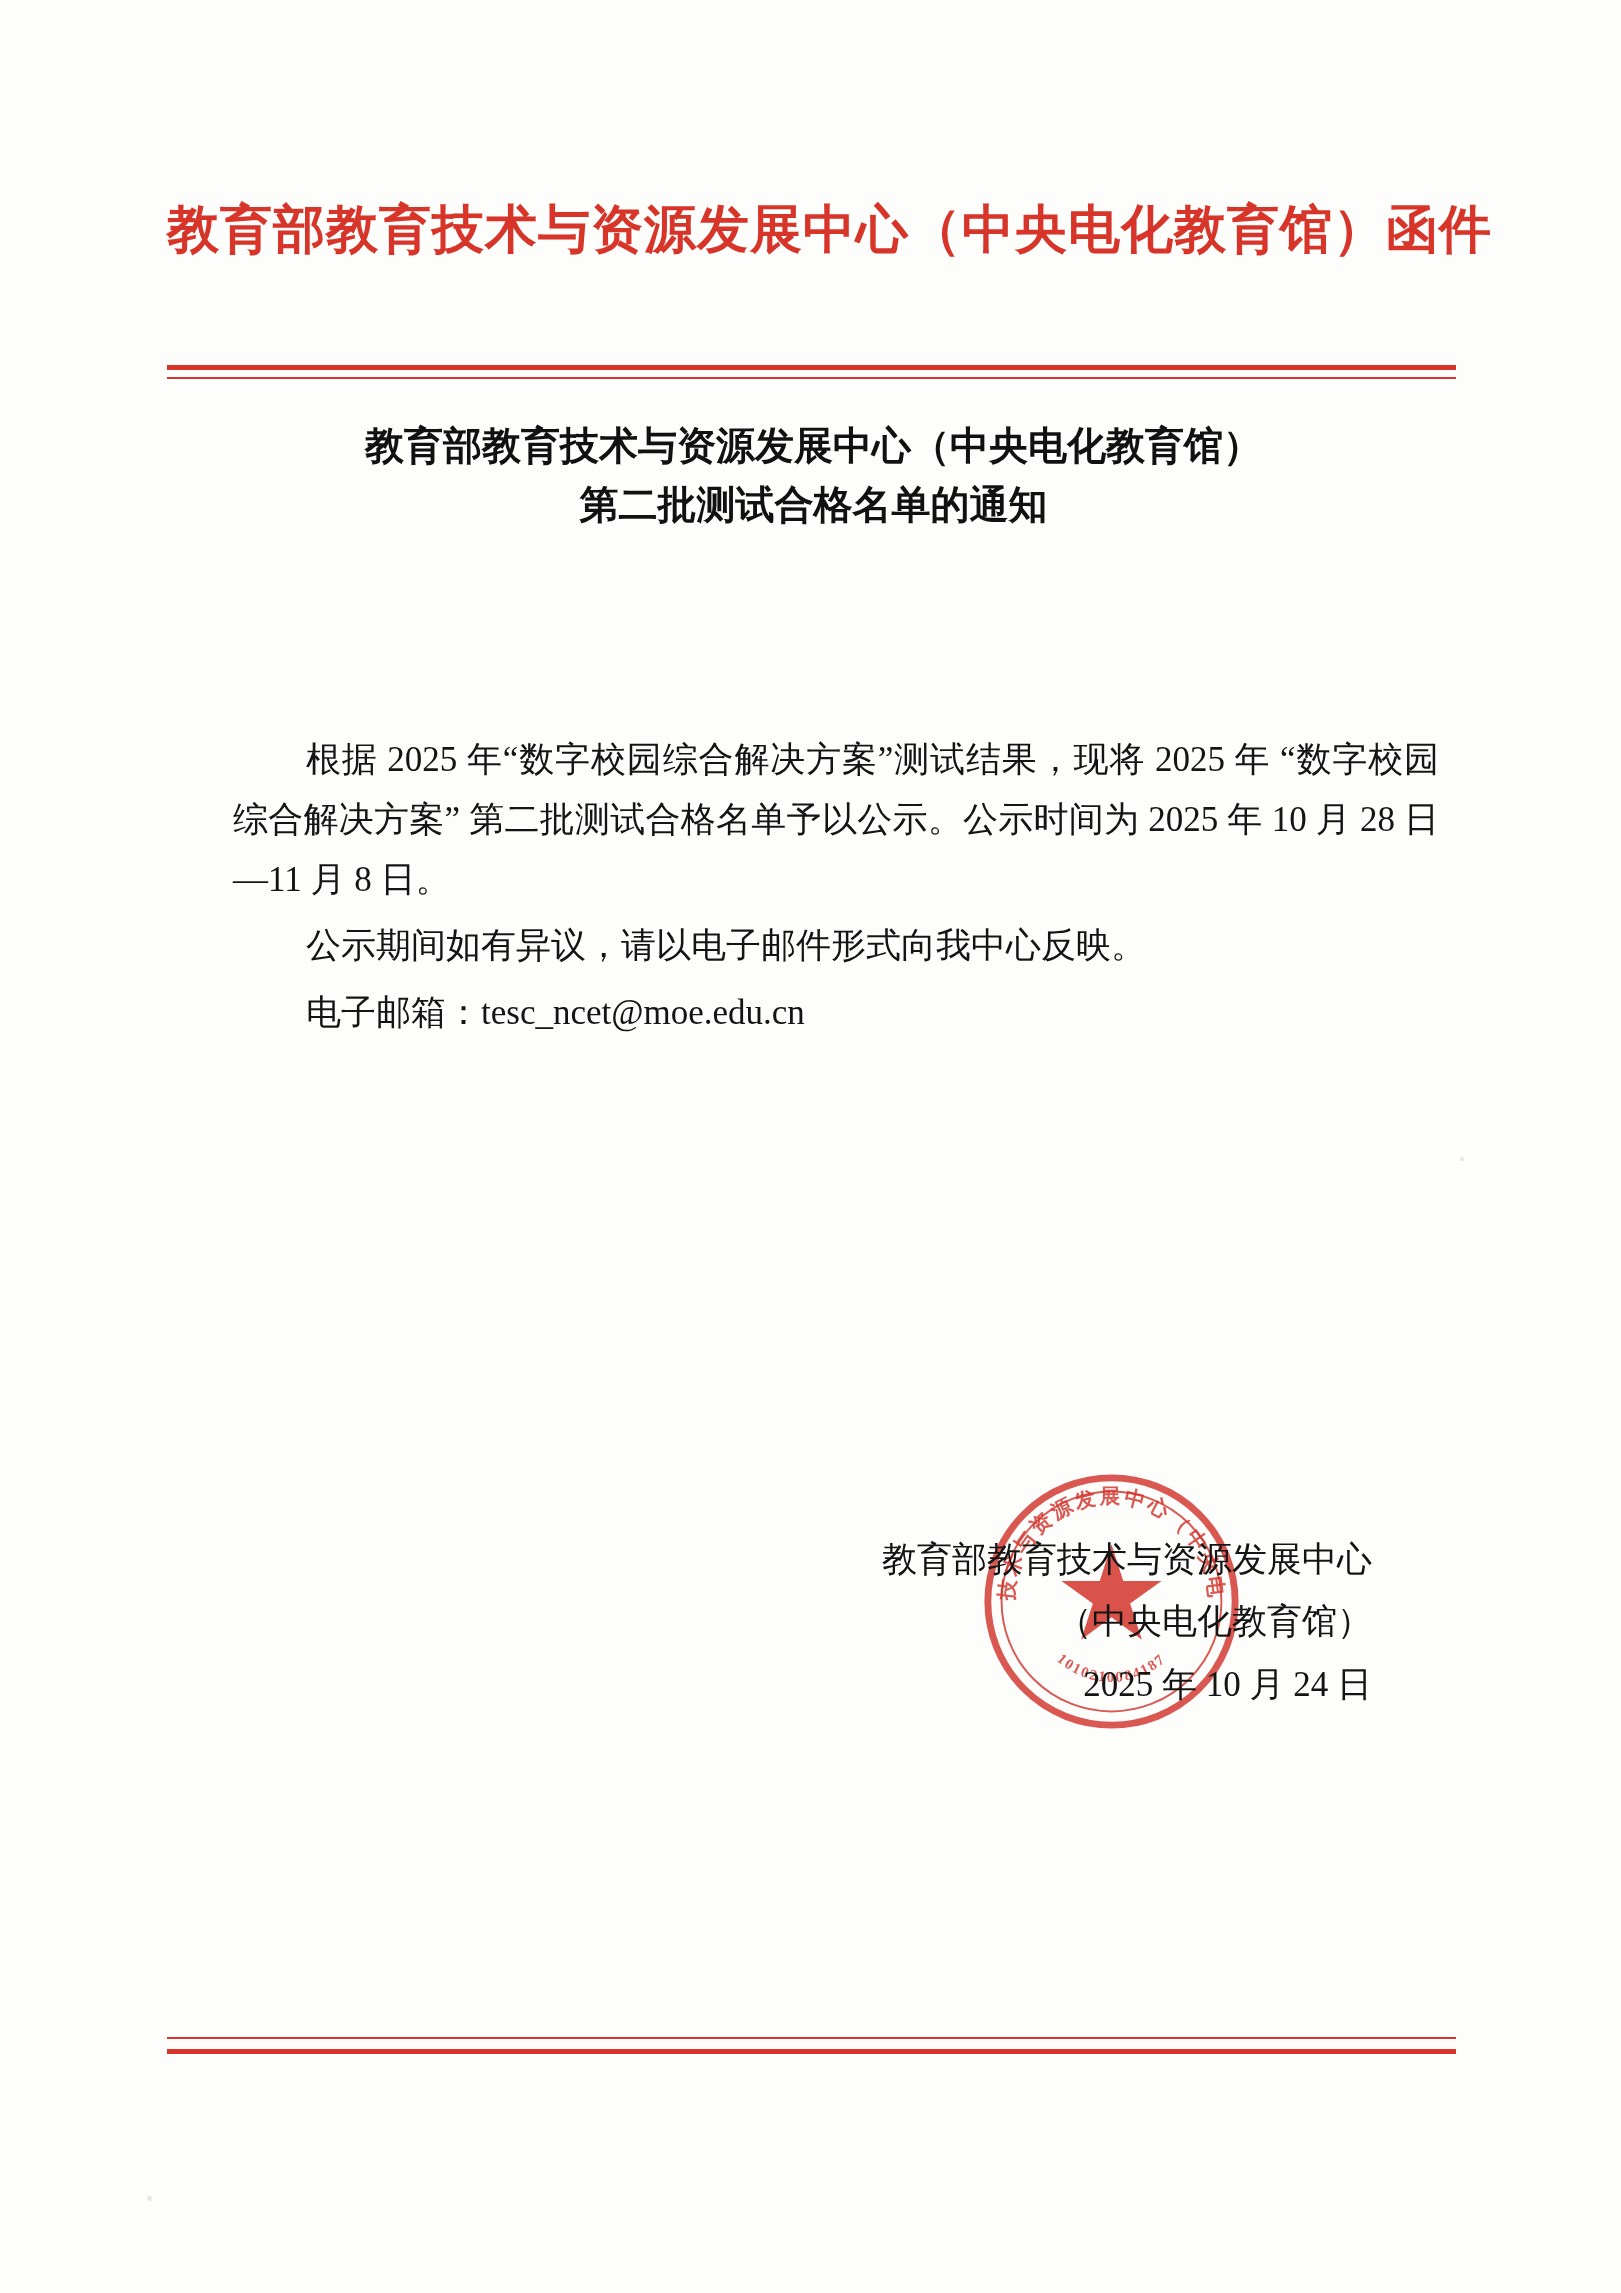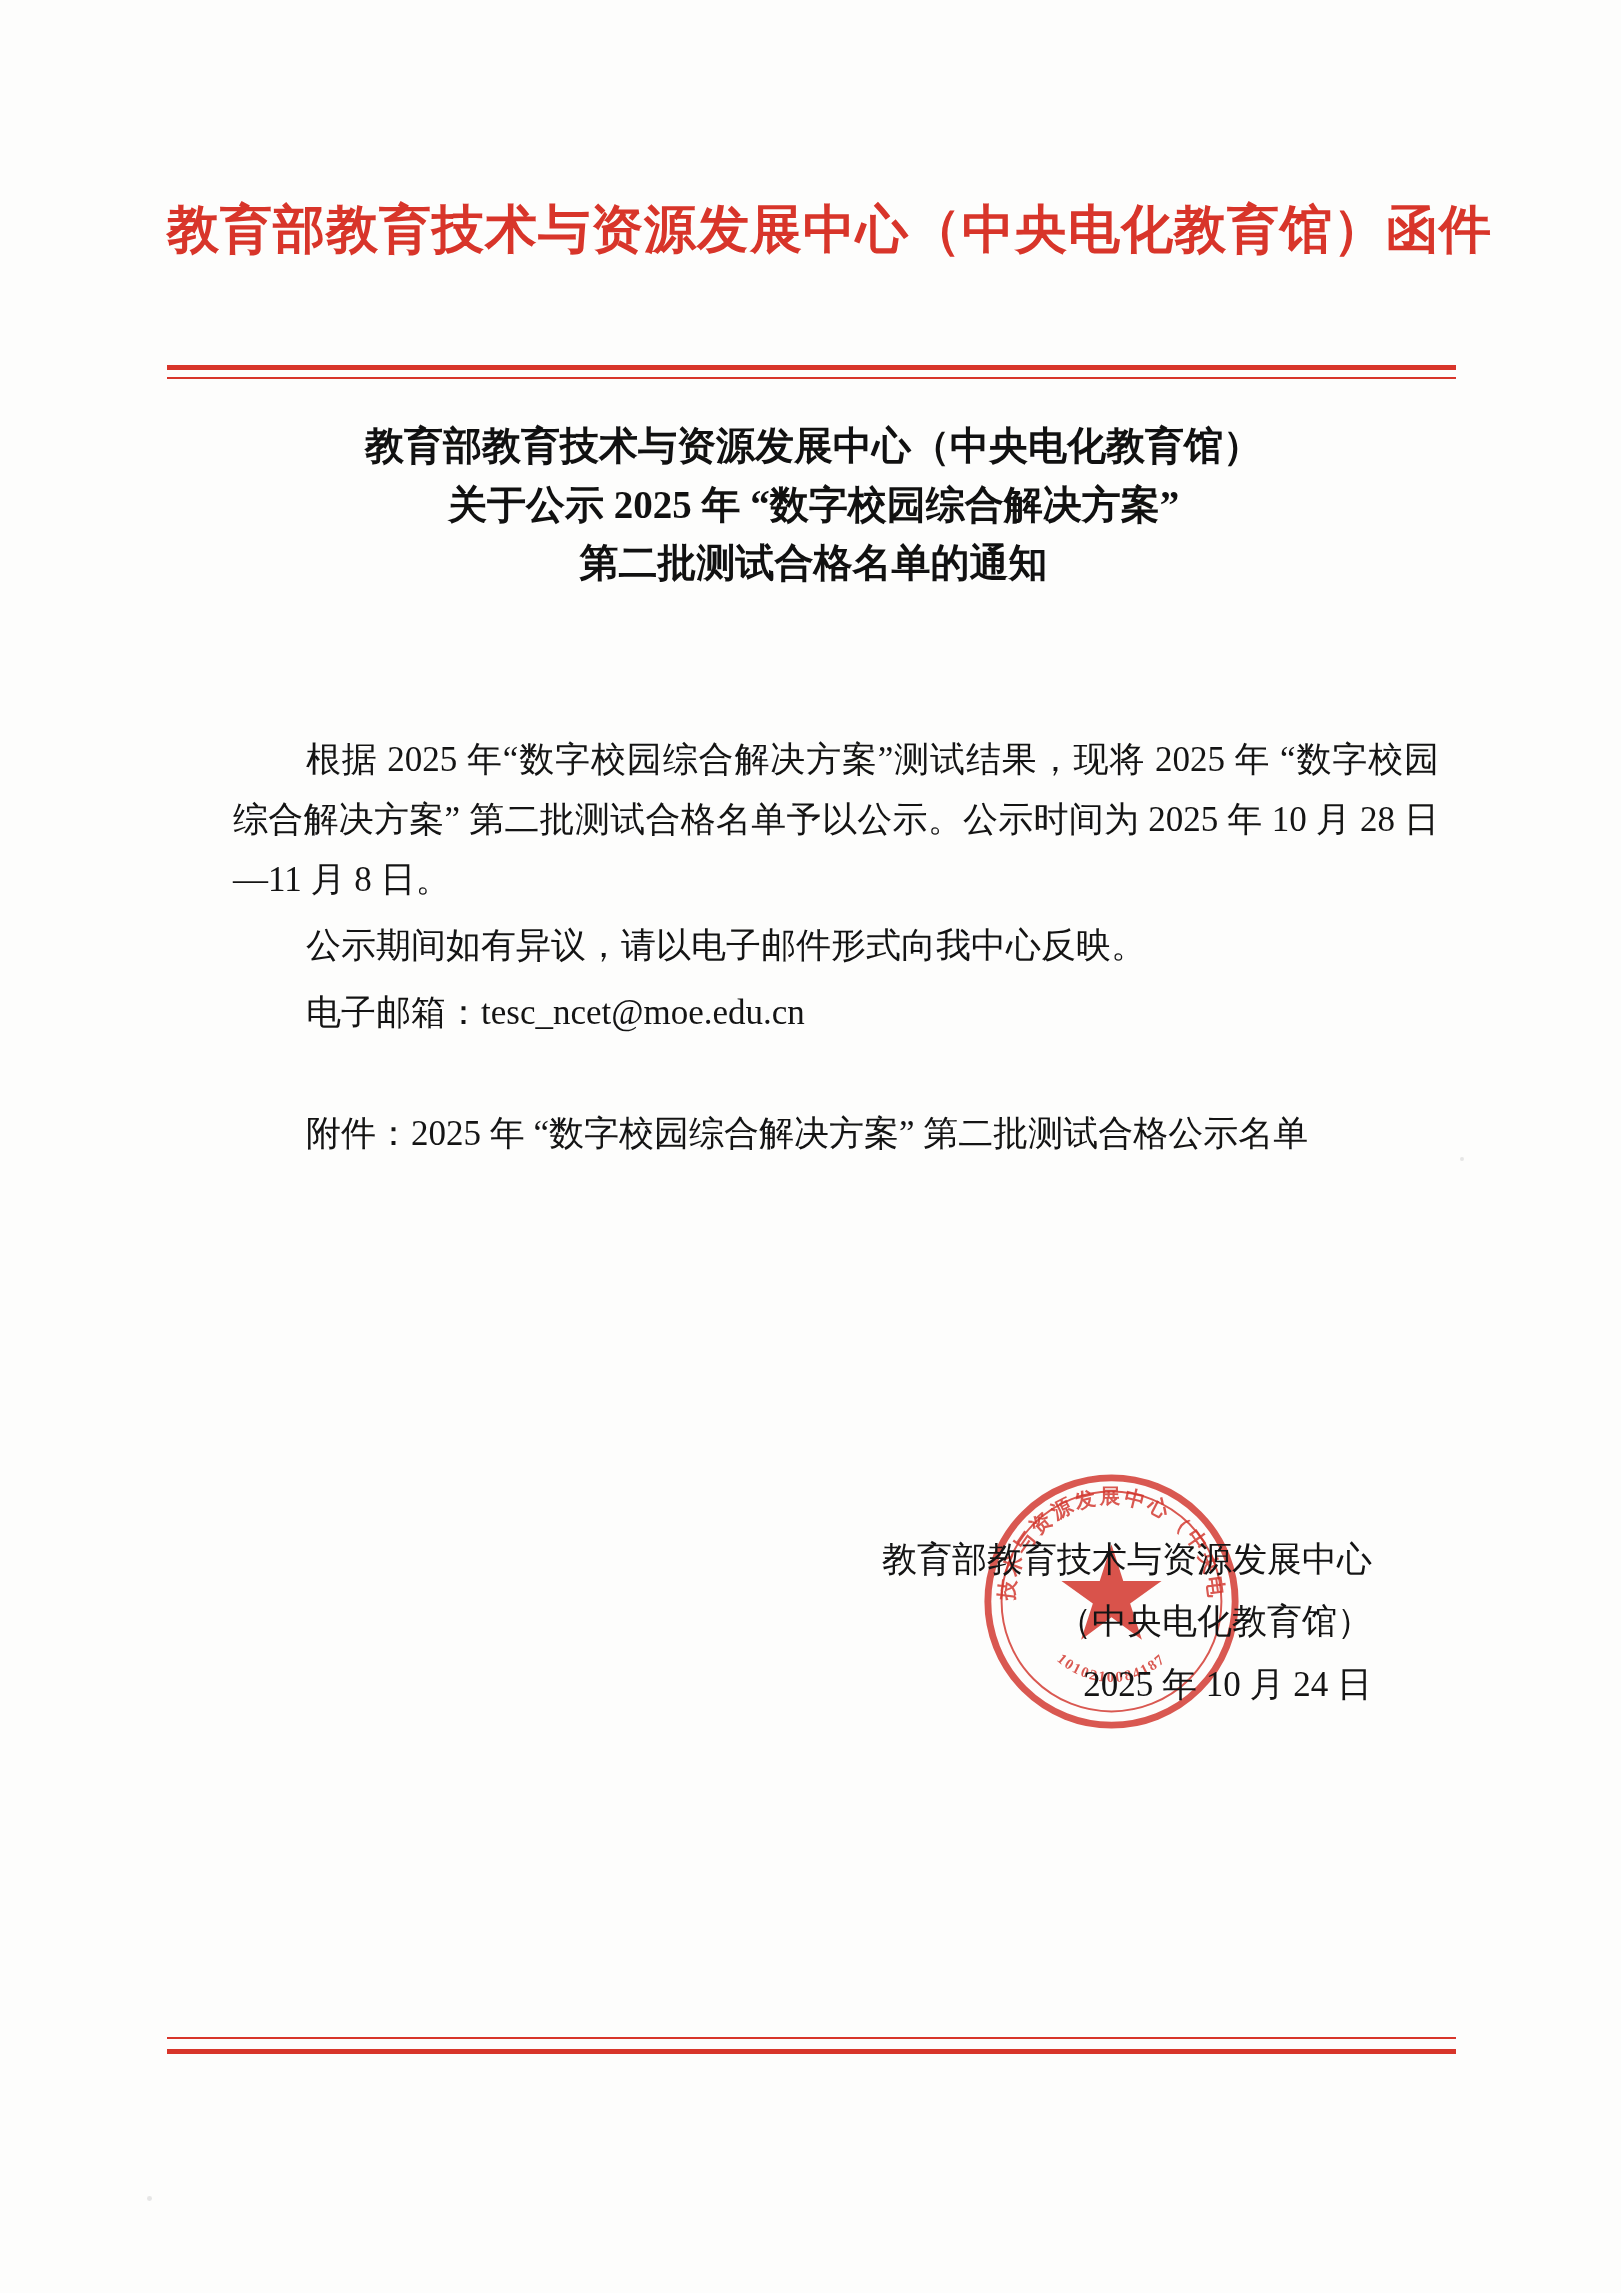--- a/index.html
+++ b/index.html
@@ -168,35 +168,33 @@
   <div class="sheet">
 
     <div class="letterhead">
       <div class="letterhead-title">教育部教育技术与资源发展中心（中央电化教育馆）函件</div>
     </div>
     <div class="rule-thick"></div>
     <div class="rule-thin"></div>
 
     <div class="doc-title">
       <div>教育部教育技术与资源发展中心（中央电化教育馆）</div>
-      <div>关于公示 2025 年 “数字校园综合解决方案”</div>
       <div>第二批测试合格名单的通知</div>
     </div>
 
     <div class="body-block">
 
       <p class="para">根据 2025 年“数字校园综合解决方案”测试结果，现将 2025 年 “数字校园综合解决方案” 第二批测试合格名单予以公示。公示时间为 2025 年 10 月 28 日—11 月 8 日。</p>
 
       <p class="para">公示期间如有异议，请以电子邮件形式向我中心反映。</p>
 
       <p class="para mail">电子邮箱：tesc_ncet@moe.edu.cn</p>
 
       <div class="spacer"></div>
 
-      <p class="para">附件：2025 年 “数字校园综合解决方案” 第二批测试合格公示名单</p>
     </div>
 
     <div class="seal">
       <svg viewBox="0 0 268 268" width="263" height="263" aria-hidden="true">
         <defs>
           <path id="sealArcTop" d="M 34 134 A 100 100 0 1 1 234 134"></path>
           <path id="sealArcBottom" d="M 52 134 A 82 82 0 0 0 216 134"></path>
         </defs>
         <g opacity="0.82" fill="none" stroke="#d2352c">
           <circle cx="134" cy="134" r="126" stroke-width="7"></circle>

